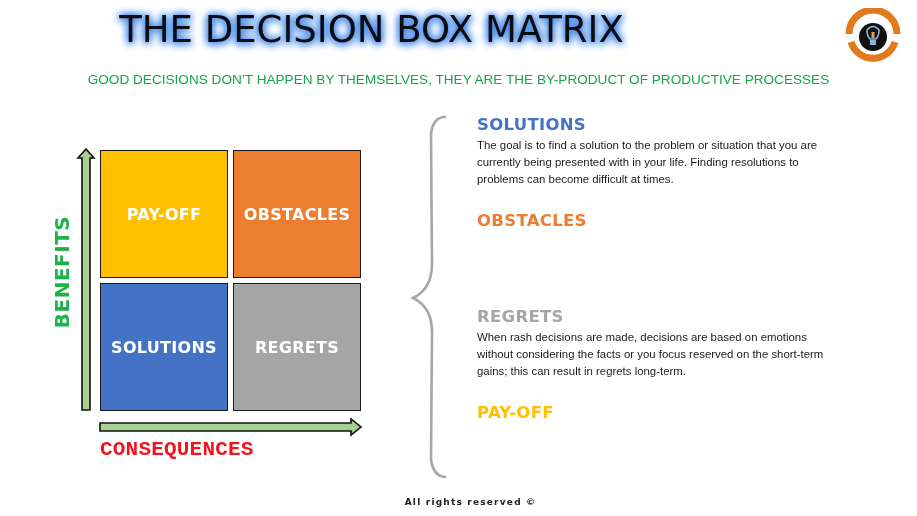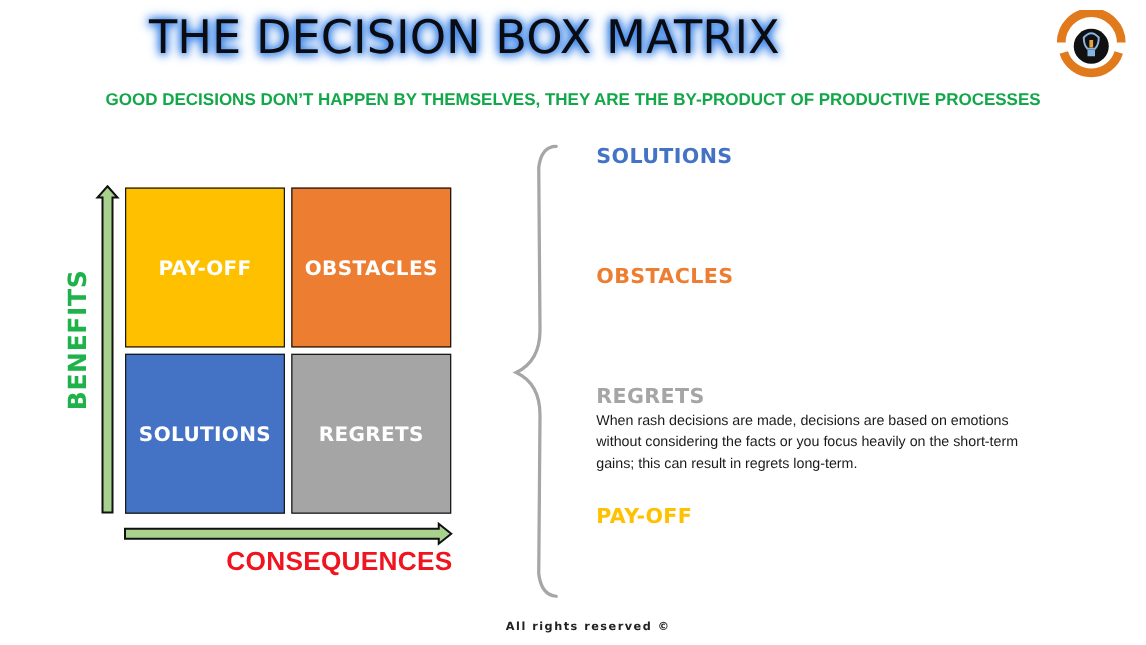--- a/index.html
+++ b/index.html
@@ -8,21 +8,21 @@
       font-family: "Liberation Sans", sans-serif;
     }
     .title {
       position: absolute; left: 0; width: 743px; top: 8px; text-align: center;
       font-family: "DejaVu Sans", sans-serif; font-size: 37px; font-weight: normal;
       color: #0b0b12; letter-spacing: 0px;
       text-shadow: 0 0 6px #2e7be6, 0 0 10px #4a90e8, 0 2px 8px #2e7be6;
     }
     .subtitle {
       position: absolute; left: 0; width: 917px; top: 72px; text-align: center;
-      font-family: "Liberation Sans", sans-serif; font-weight: bold; font-size: 13.6px;
+      font-family: "Liberation Sans", sans-serif; font-weight: normal; font-size: 13.6px;
       color: #12a84a;
     }
     .logo { position: absolute; left: 843px; top: 8px; width: 60px; height: 56px; }
 
     .cell {
       position: absolute; border: 1px solid #1a1a1a; box-sizing: border-box;
       display: flex; align-items: center; justify-content: center;
       color: #ffffff; font-family: "DejaVu Sans", sans-serif; font-weight: bold; font-size: 16px;
       letter-spacing: 0.3px;
     }
@@ -30,22 +30,22 @@
     .cell-obstacles { left: 233px; top: 150px; width: 128px; height: 128px; background: #ed7d31; }
     .cell-solutions { left: 100px; top: 283px; width: 128px; height: 128px; background: #4472c4; }
     .cell-regrets { left: 233px; top: 283px; width: 128px; height: 128px; background: #a5a5a5; }
 
     .axis-y-label {
       position: absolute; left: 62px; top: 272px; transform: translate(-50%, -50%) rotate(-90deg);
       font-family: "DejaVu Sans", sans-serif; font-weight: bold; font-size: 20px; color: #1fb24a;
       white-space: nowrap; letter-spacing: 0.5px;
     }
     .axis-x-label {
-      position: absolute; left: 100px; width: 262px; top: 438px; text-align: right;
-      font-family: Liberation Sans, sans-serif; font-weight: bold; font-size: 21px; color: #f0141e;
+      position: absolute; left: 100px; width: 262px; top: 438px; text-align: left;
+      font-family: Liberation Mono, monospace; font-weight: bold; font-size: 21px; color: #f0141e;
       letter-spacing: 0.2px;
     }
     .arrow-svg { position: absolute; }
 
     .brace { position: absolute; left: 405px; top: 114px; }
 
     .section { position: absolute; left: 477px; width: 360px; }
     .section h3 {
       margin: 0; font-family: "DejaVu Sans", sans-serif; font-weight: bold; font-size: 16.5px;
       letter-spacing: 0.3px; line-height: 20px;
@@ -103,25 +103,26 @@
   <polygon points="1,6 252,6 252,2 262,10 252,18 252,14 1,14" fill="#a9d18e" stroke="#111111" stroke-width="1.6"></polygon>
 </svg>
 <div class="axis-x-label">CONSEQUENCES</div>
 
 <svg class="brace" width="44" height="366" viewBox="0 0 44 366">
   <path d="M40 3 Q28 3 26 20 L27 150 Q27 175 8 184 Q27 193 27 218 L26 345 Q28 362 40 363" fill="none" stroke="#a6a6a6" stroke-width="2.6" stroke-linecap="round"></path>
 </svg>
 
 <div class="section sec-solutions">
   <h3 style="color:#4472c4">SOLUTIONS</h3>
+  <p>The goal is to find a solution to the problem or situation that you are currently being presented with in your life. Finding resolutions to problems can become difficult at times.</p>
 </div>
 <div class="section sec-obstacles">
   <h3 style="color:#ed7d31">OBSTACLES</h3>
 </div>
 <div class="section sec-regrets">
   <h3 style="color:#a5a5a5">REGRETS</h3>
-  <p>When rash decisions are made, decisions are based on emotions without considering the facts or you focus heavily on the short-term gains; this can result in regrets long-term.</p>
+  <p>When rash decisions are made, decisions are based on emotions without considering the facts or you focus reserved on the short-term gains; this can result in regrets long-term.</p>
 </div>
 <div class="section sec-payoff">
   <h3 style="color:#ffc000">PAY-OFF</h3>
 </div>
 
 <div class="footer">All rights reserved ©</div>
 
 </body></html>

